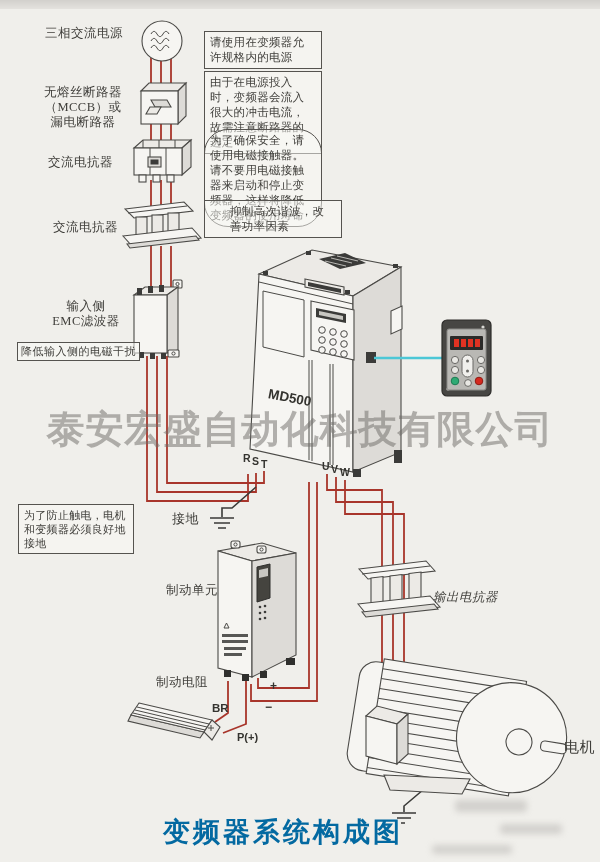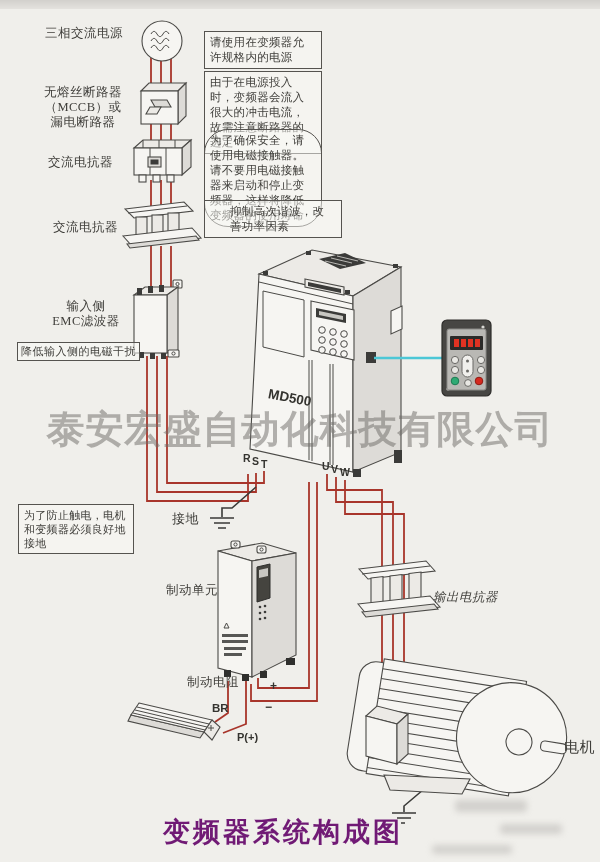--- a/index.html
+++ b/index.html
@@ -11,21 +11,21 @@
   .lbl{position:absolute;z-index:2;font-size:12.5px;line-height:15px;letter-spacing:.5px;color:#3f3e3a;}
   .lbl.center{text-align:center;}
   .boxed{border:1px solid #55534f;padding:1px 3px;background:rgba(250,249,246,.55);}
   .note{position:absolute;z-index:2;border:1px solid #55534f;width:106px;padding:3px 5px;
         font-size:11.5px;line-height:15px;letter-spacing:.3px;color:#403f3b;background:rgba(250,249,246,.5);}
   .watermark{position:absolute;z-index:3;left:0;top:404px;width:600px;text-align:center;
         font-family:"Liberation Sans","DejaVu Sans",sans-serif;font-weight:bold;font-size:38px;
         letter-spacing:1px;color:rgba(108,106,102,.5);white-space:nowrap;}
   .title{position:absolute;z-index:2;left:163px;top:814px;width:240px;text-align:center;
         font-family:Liberation Sans, sans-serif;font-weight:bold;font-size:27px;
-        letter-spacing:3px;color:#701a75;}
+        letter-spacing:3px;color:#0369a1;}
   .smudge{position:absolute;z-index:2;background:rgba(150,147,142,.32);filter:blur(3px);border-radius:4px;}
   
   .oln{fill:#f6f5f2;stroke:#4b4a47;stroke-width:1.1;}
   .oln2{fill:#eceae6;stroke:#4b4a47;stroke-width:1.1;}
   .oln3{fill:#dddbd7;stroke:#4b4a47;stroke-width:1.1;}
   .dk{fill:#3b3b39;stroke:none;}
   .thin{fill:none;stroke:#4b4a47;stroke-width:1;}
   .wire{fill:none;stroke-width:1.8;}
   .gw{fill:none;stroke:#3a3a38;stroke-width:1.6;}
   .link{fill:none;stroke-width:2.6;}
@@ -293,21 +293,21 @@
     <div>输入侧</div>
     <div>EMC滤波器</div>
   </div>
 
   <div class="lbl boxed" style="left:17px;top:342px;font-size:11px;">降低输入侧的电磁干扰</div>
 
   <div class="note" style="left:18px;top:504px;width:104px;font-size:11px;line-height:14px;">为了防止触电，电机和变频器必须良好地接地</div>
 
   <div class="lbl" style="left:172px;top:511px;font-size:13px;">接地</div>
   <div class="lbl" style="left:166px;top:583px;">制动单元</div>
-  <div class="lbl" style="left:156px;top:675px;margin-left:31px;">制动电阻</div>
+  <div class="lbl" style="left:156px;top:675px;">制动电阻</div>
   <div class="lbl" style="left:433px;top:590px;font-style:italic;">输出电抗器</div>
   <div class="lbl" style="left:564px;top:740px;font-size:15px;">电机</div>
 
   <div class="note" style="left:204px;top:31px;">请使用在变频器允许规格内的电源</div>
   <div class="note" style="left:204px;top:71px;">由于在电源投入时，变频器会流入很大的冲击电流，故需注意断路器的选定</div>
   <div class="note" style="left:204px;top:129px;border-radius:24px;">为了确保安全，请使用电磁接触器。请不要用电磁接触器来启动和停止变频器，这样将降低变频器的使用寿命</div>
   <div class="note" style="left:204px;top:200px;padding-left:25px;">抑制高次谐波，改善功率因素</div>
 
   <div class="watermark">泰安宏盛自动化科技有限公司</div>
   <div class="title">变频器系统构成图</div>

